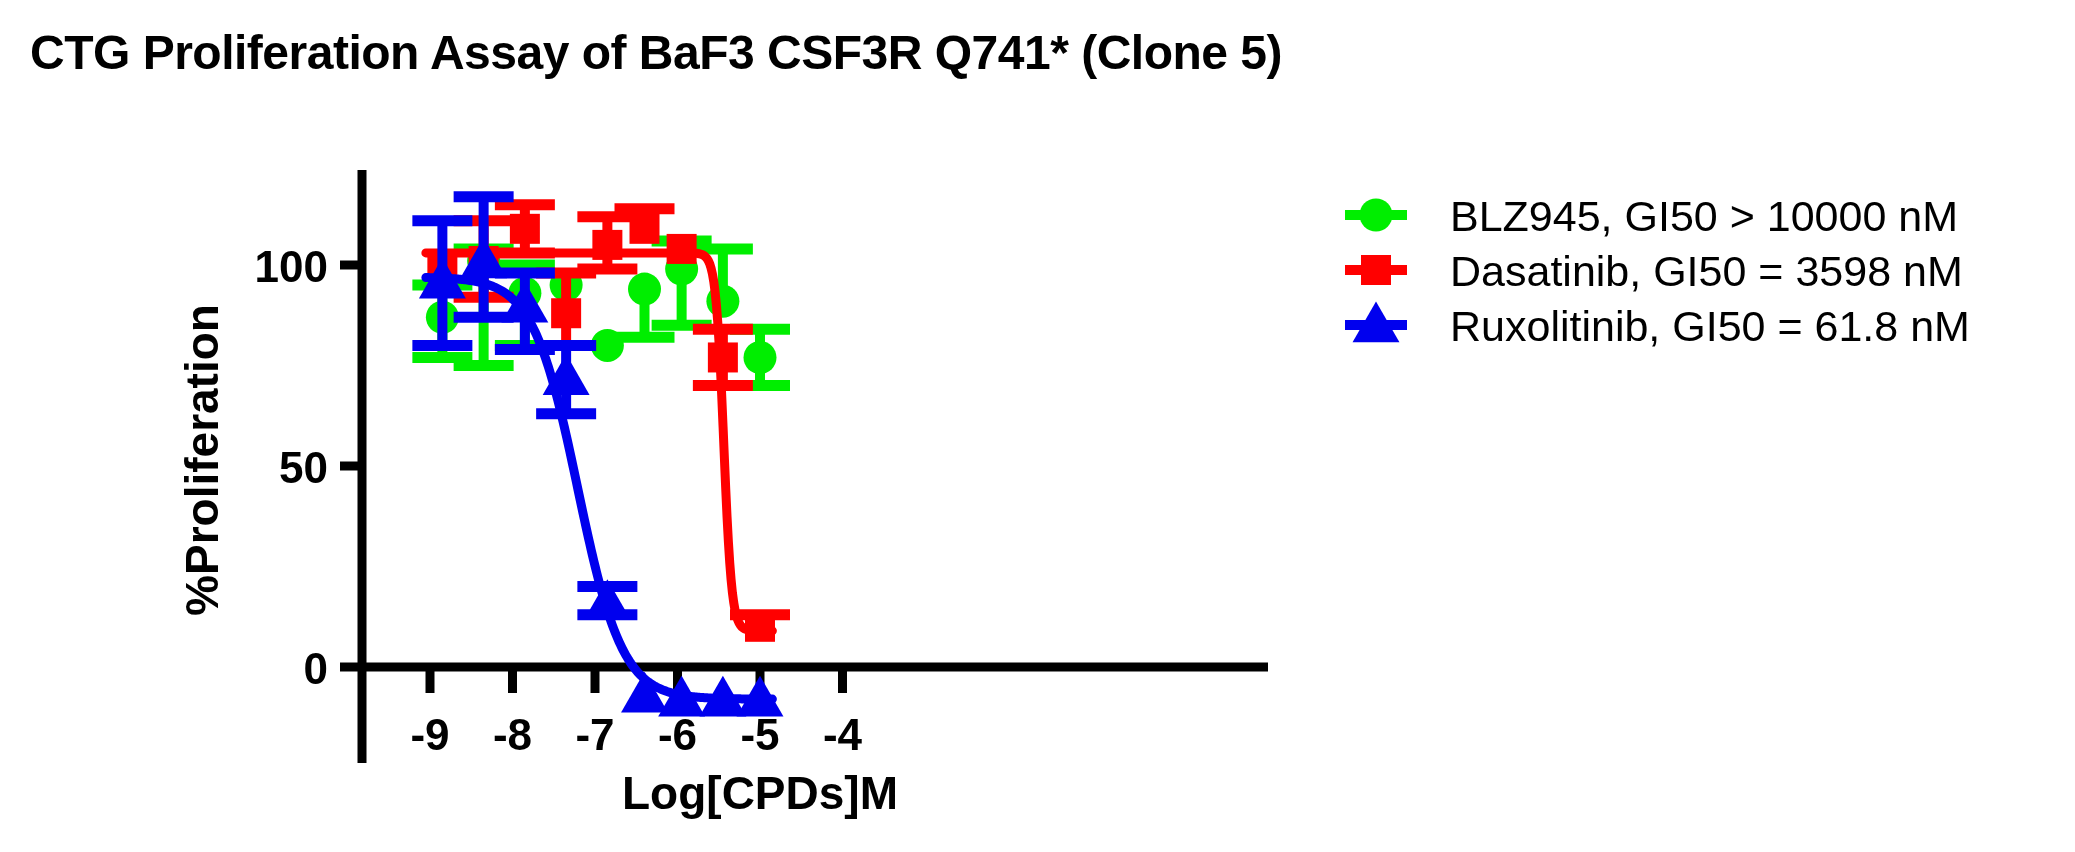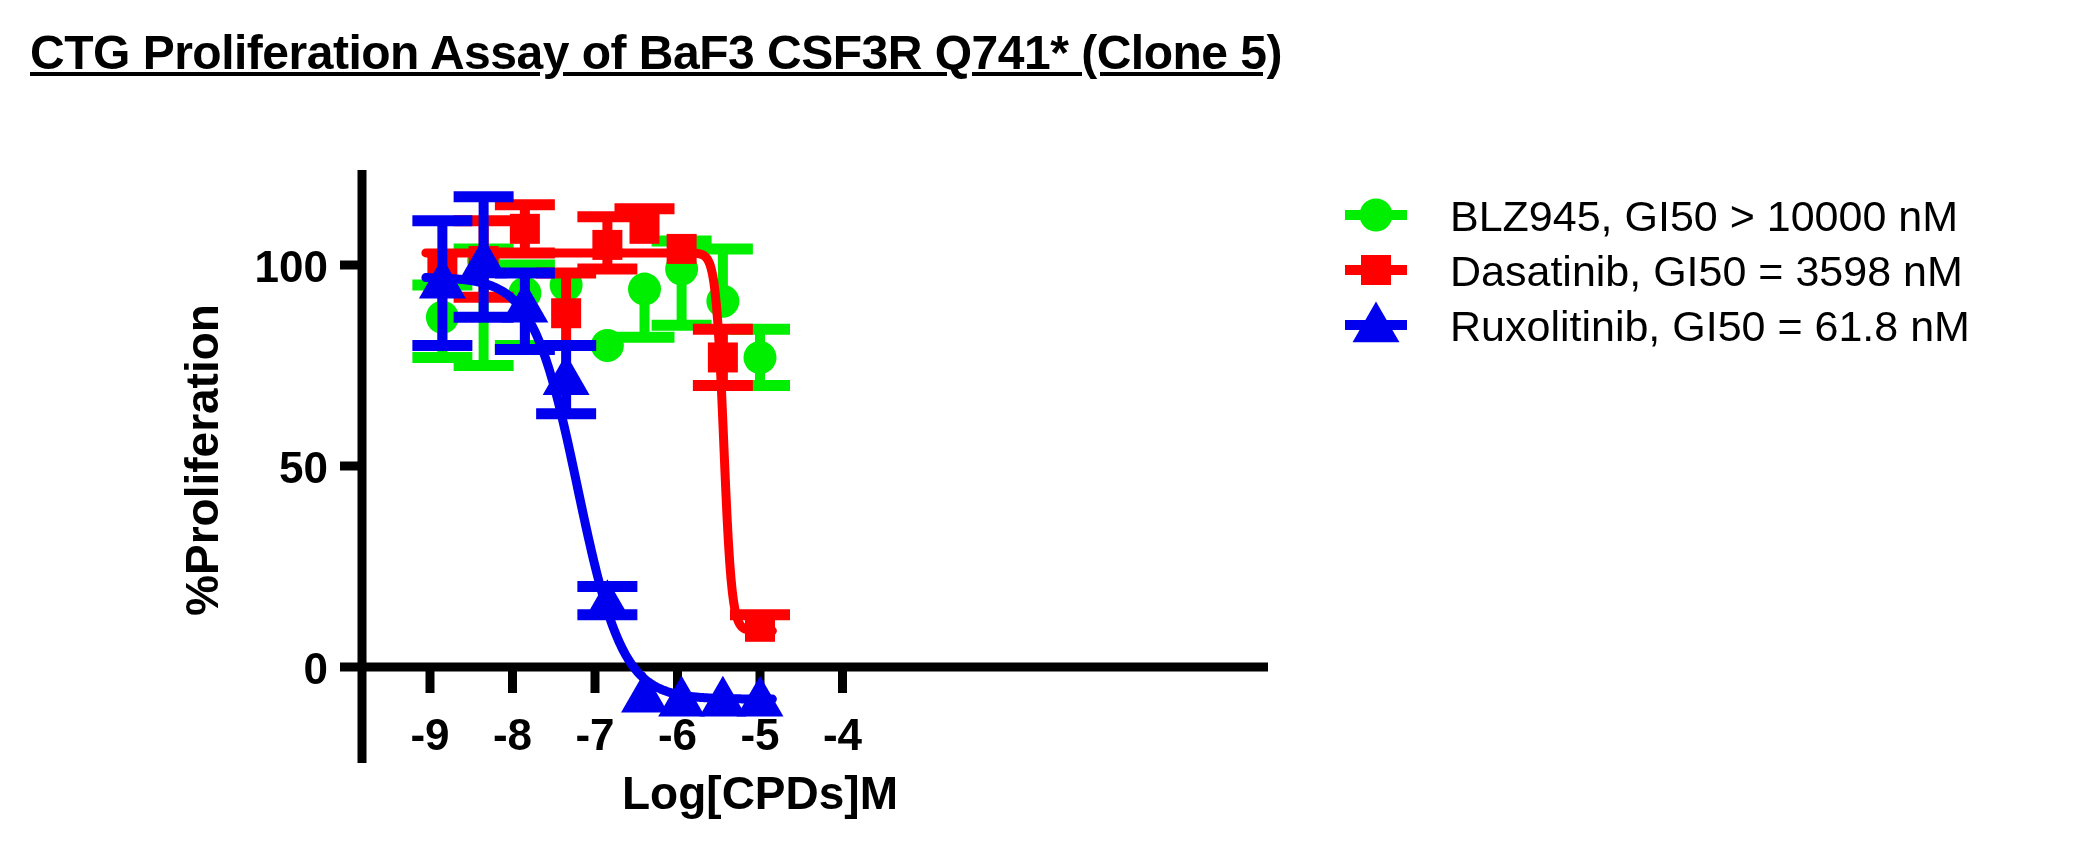--- a/index.html
+++ b/index.html
@@ -17,21 +17,20 @@
   }
   #chart-title {
     position: absolute;
     left: 30px;
     top: 25px;
     font-size: 48px;
     font-weight: bold;
     color: #000000;
     letter-spacing: -0.5px;
     white-space: nowrap;
-    text-decoration: underline;
   }
   #plot-svg {
     position: absolute;
     left: 0;
     top: 0;
   }
   .axis-tick-label {
     font-family: "Liberation Sans", sans-serif;
     font-size: 44px;
     font-weight: bold;

